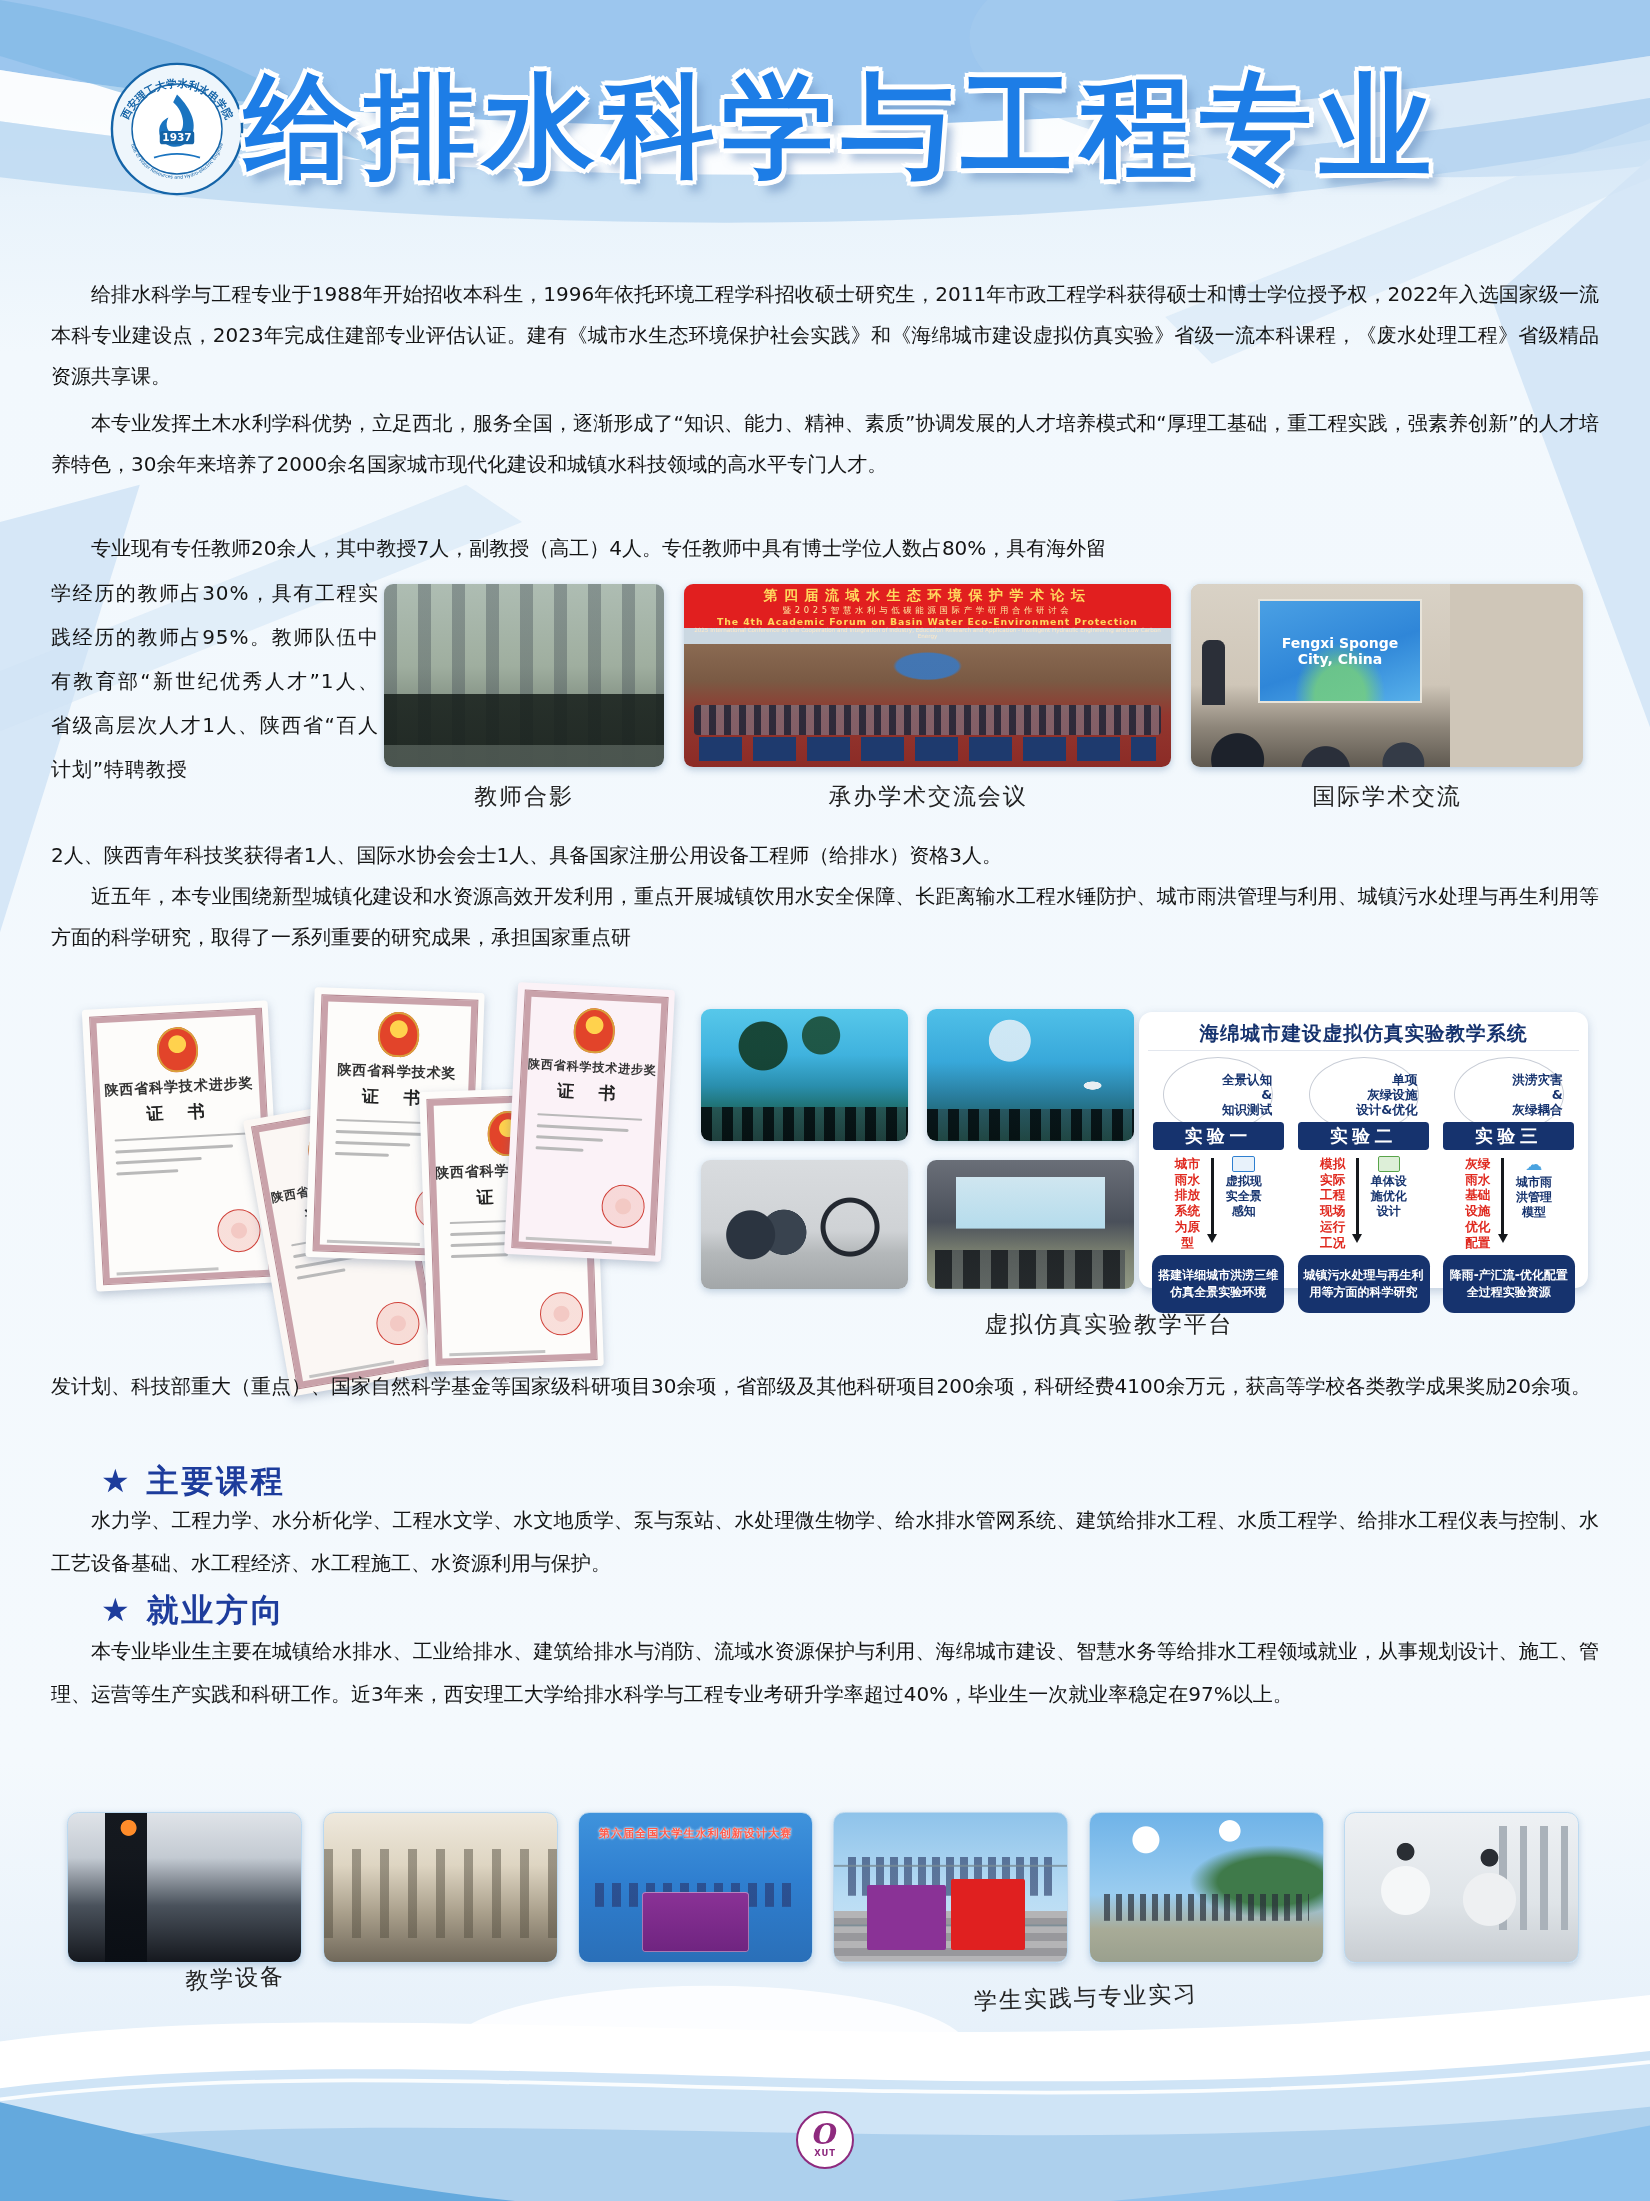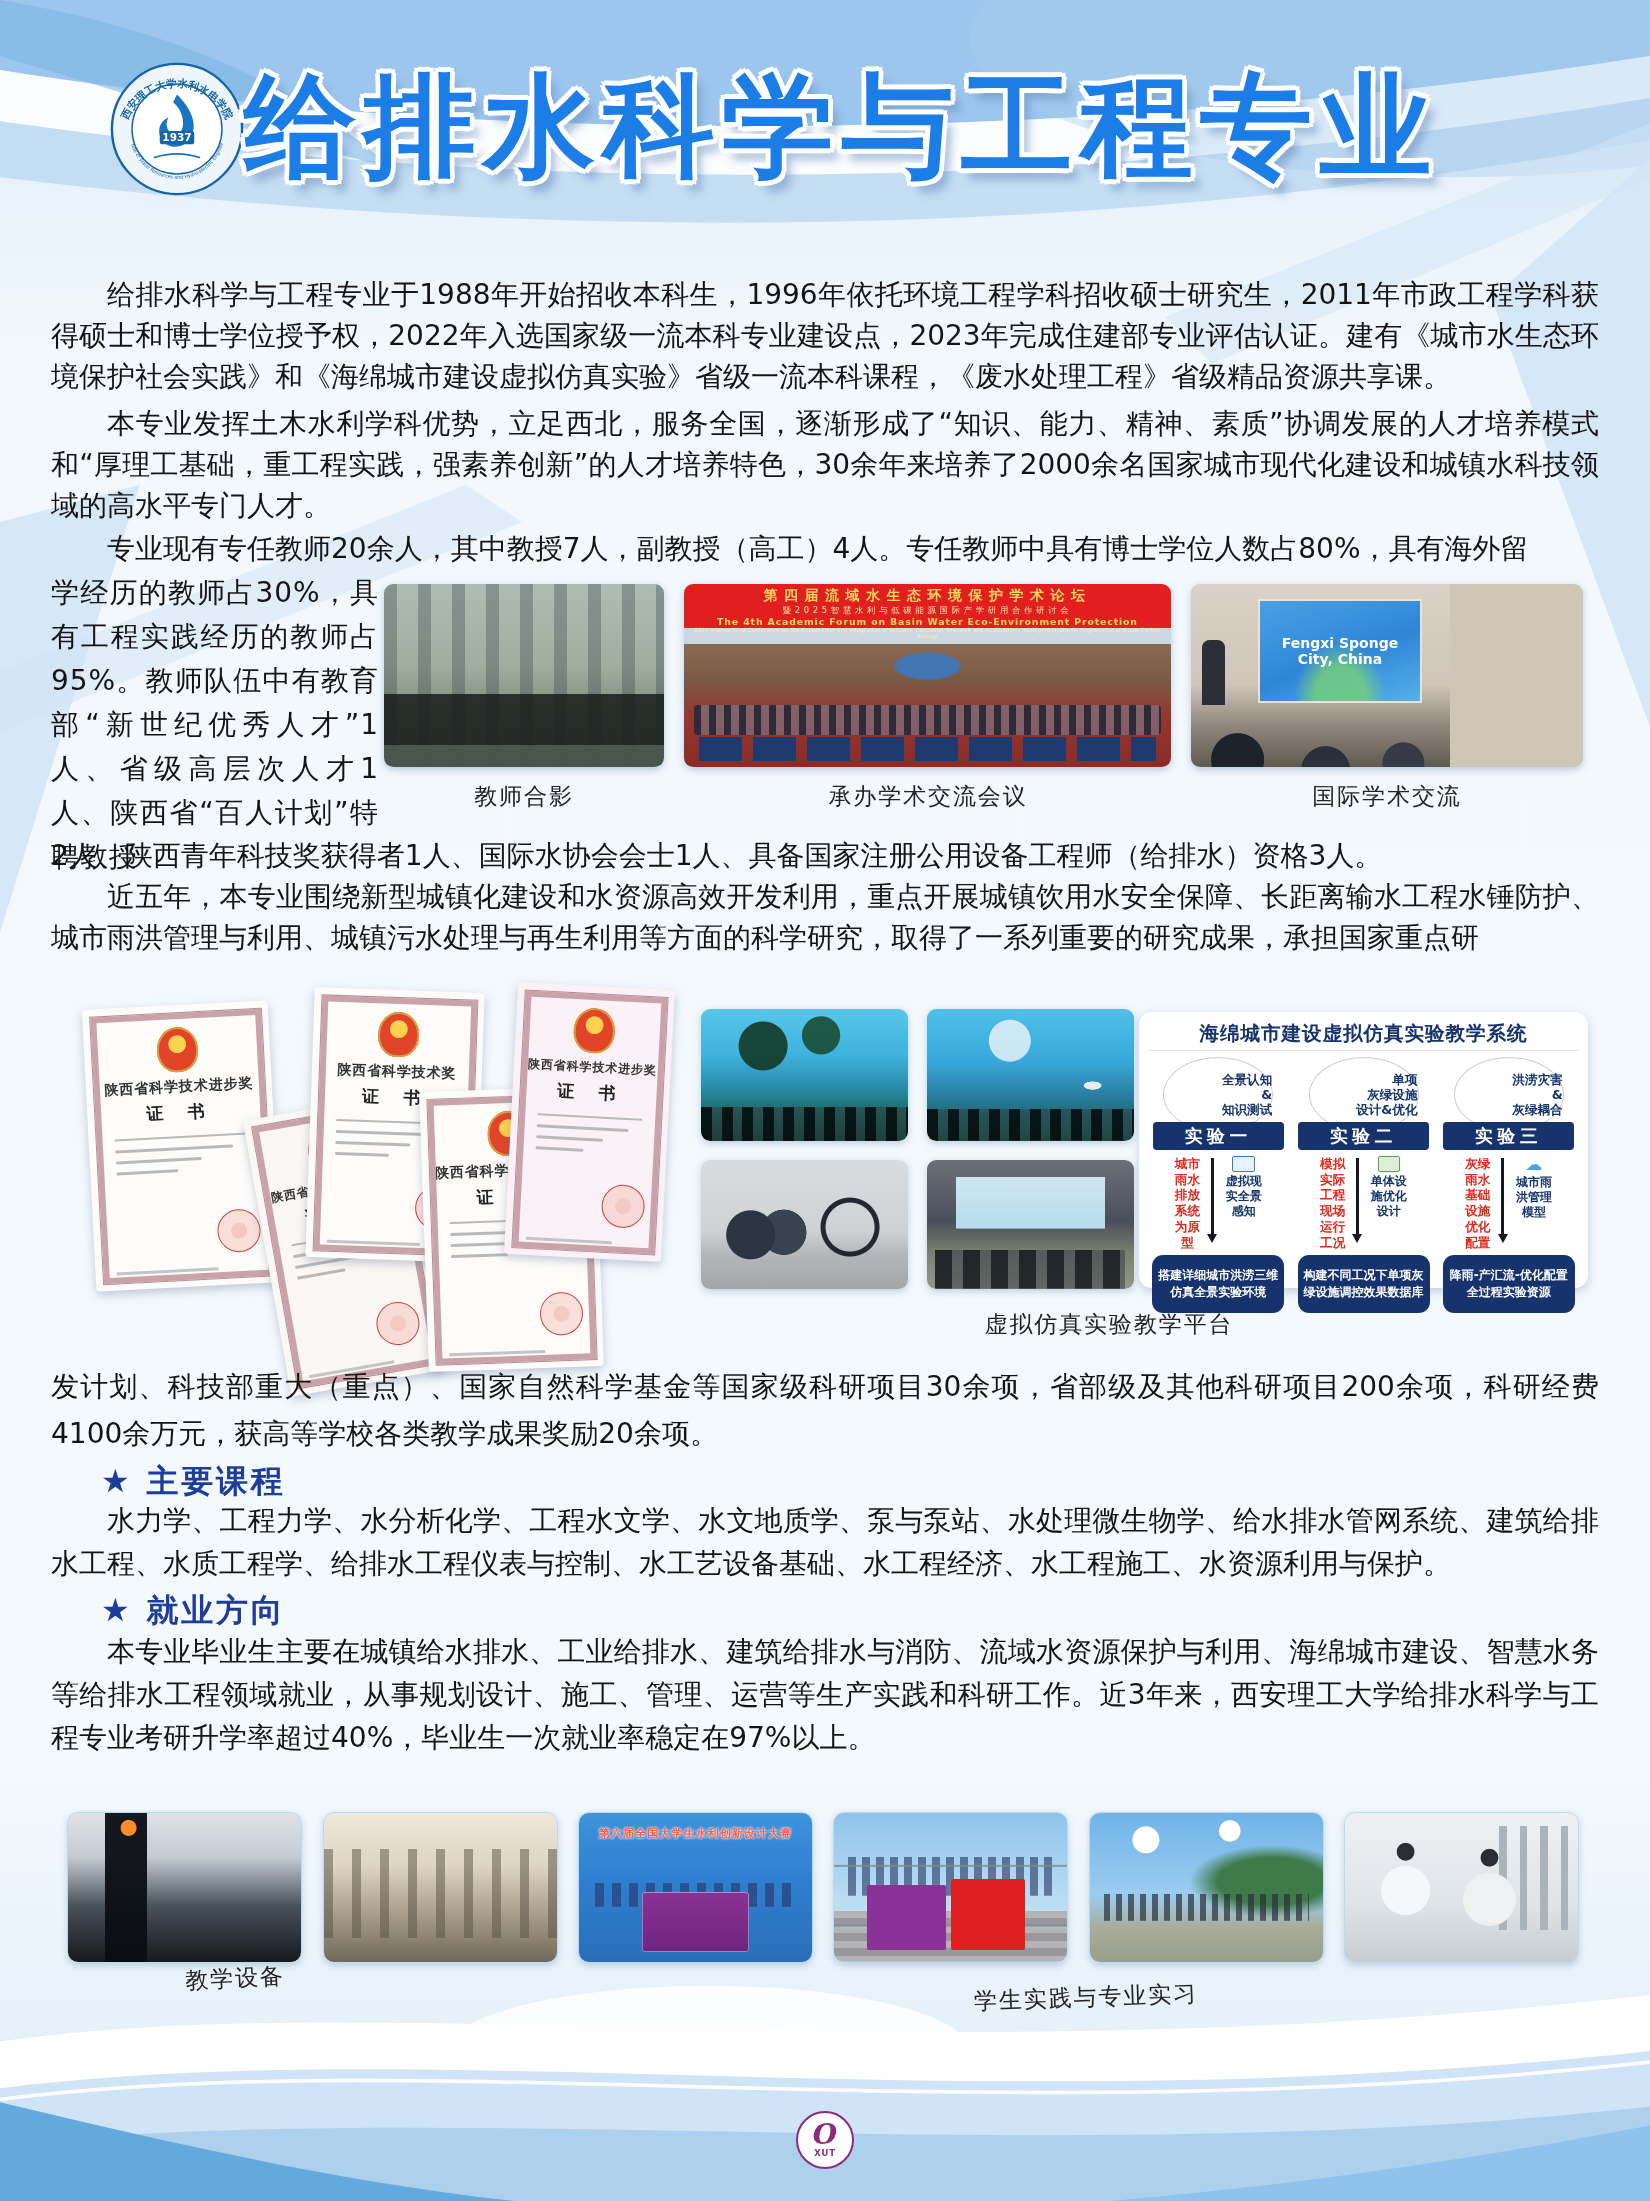--- a/index.html
+++ b/index.html
@@ -11,21 +11,21 @@
 
   
   .badge{position:absolute;left:110px;top:62px;width:134px;height:134px;}
   .poster-title{position:absolute;left:244px;top:52px;margin:0;width:1361px;
     font-size:112px;font-weight:800;letter-spacing:7.5px;color:#1d7de6;white-space:nowrap;
     text-shadow:-3.7px -3.7px 0 #fff,3.7px -3.7px 0 #fff,-3.7px 3.7px 0 #fff,3.7px 3.7px 0 #fff,
                 0 -4.7px 0 #fff,0 4.7px 0 #fff,-4.7px 0 0 #fff,4.7px 0 0 #fff,
                 8.4px 11.2px 9.3px rgba(95,135,185,.55);}
 
   
-  .body{position:absolute;left:51px;width:1548px;margin:0;font-size:28px;line-height:41px;
+  .body{position:absolute;left:51px;width:1548px;margin:0;font-size:20px;line-height:41px;
         text-align:justify;color:#141414;}
   .ind{text-indent:2em;}
   .p3col{width:328px;line-height:44px;letter-spacing:0.9px;}
   .lg{line-height:47px;}
   .md{line-height:43px;}
   .sect-heading{position:absolute;left:101px;margin:0;font-size:32px;font-weight:bold;
         color:#1d3c9c;letter-spacing:2.8px;}
 
   
   .ph{position:absolute;border-radius:9.3px;overflow:hidden;
@@ -379,21 +379,21 @@
           <div class="dred">模拟实际工程现场运行工况</div>
           <div class="darrow">
               <div class="dline"></div>
               <div class="dtip"></div>
             </div>
           <div class="dside">
             <span class="dicon icon-ws"></span>
             <span>单体设施优化设计</span>
           </div>
         </div>
-        <div class="dbox">构建不同工况下单项灰绿设施调控效果数据库</div>
+        <div class="dbox">城镇污水处理与再生利用等方面的科学研究</div>
       </div>
       <div class="dcol">
         <div class="dcircle">
           <span>洪涝灾害</span>
             <span>&amp;</span>
             <span>灰绿耦合</span>
         </div>
         <div class="dbar">实验三</div>
         <div class="dmid">
           <div class="dred">灰绿雨水基础设施优化配置</div>

